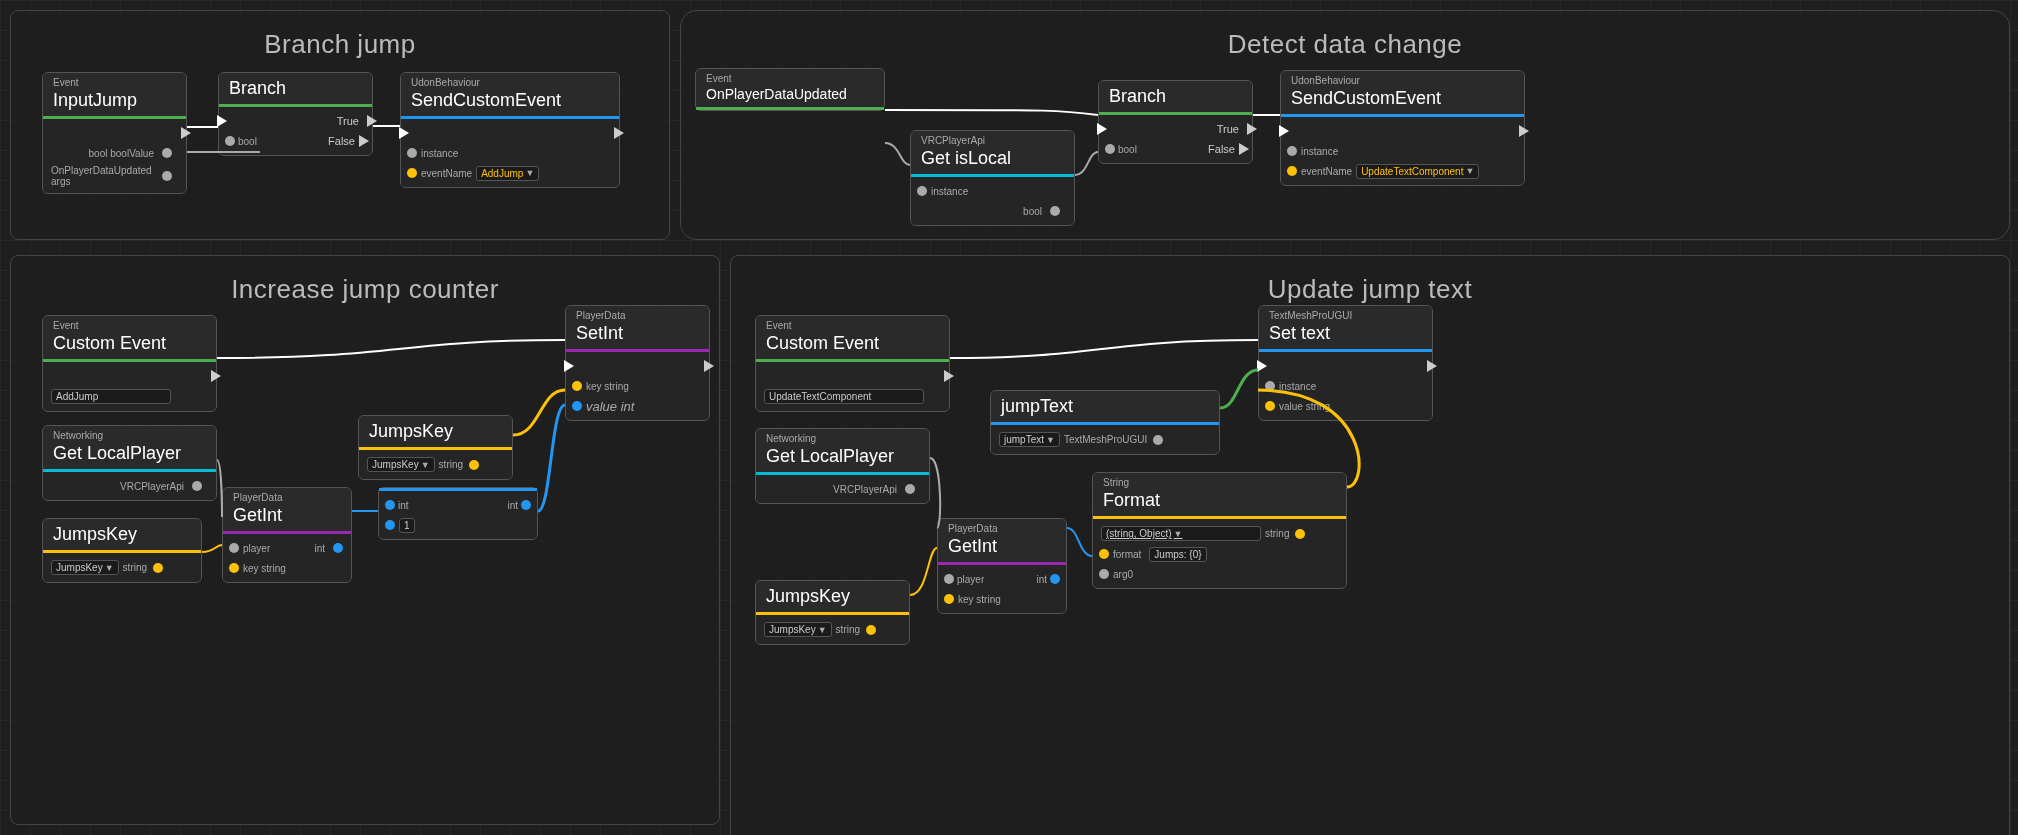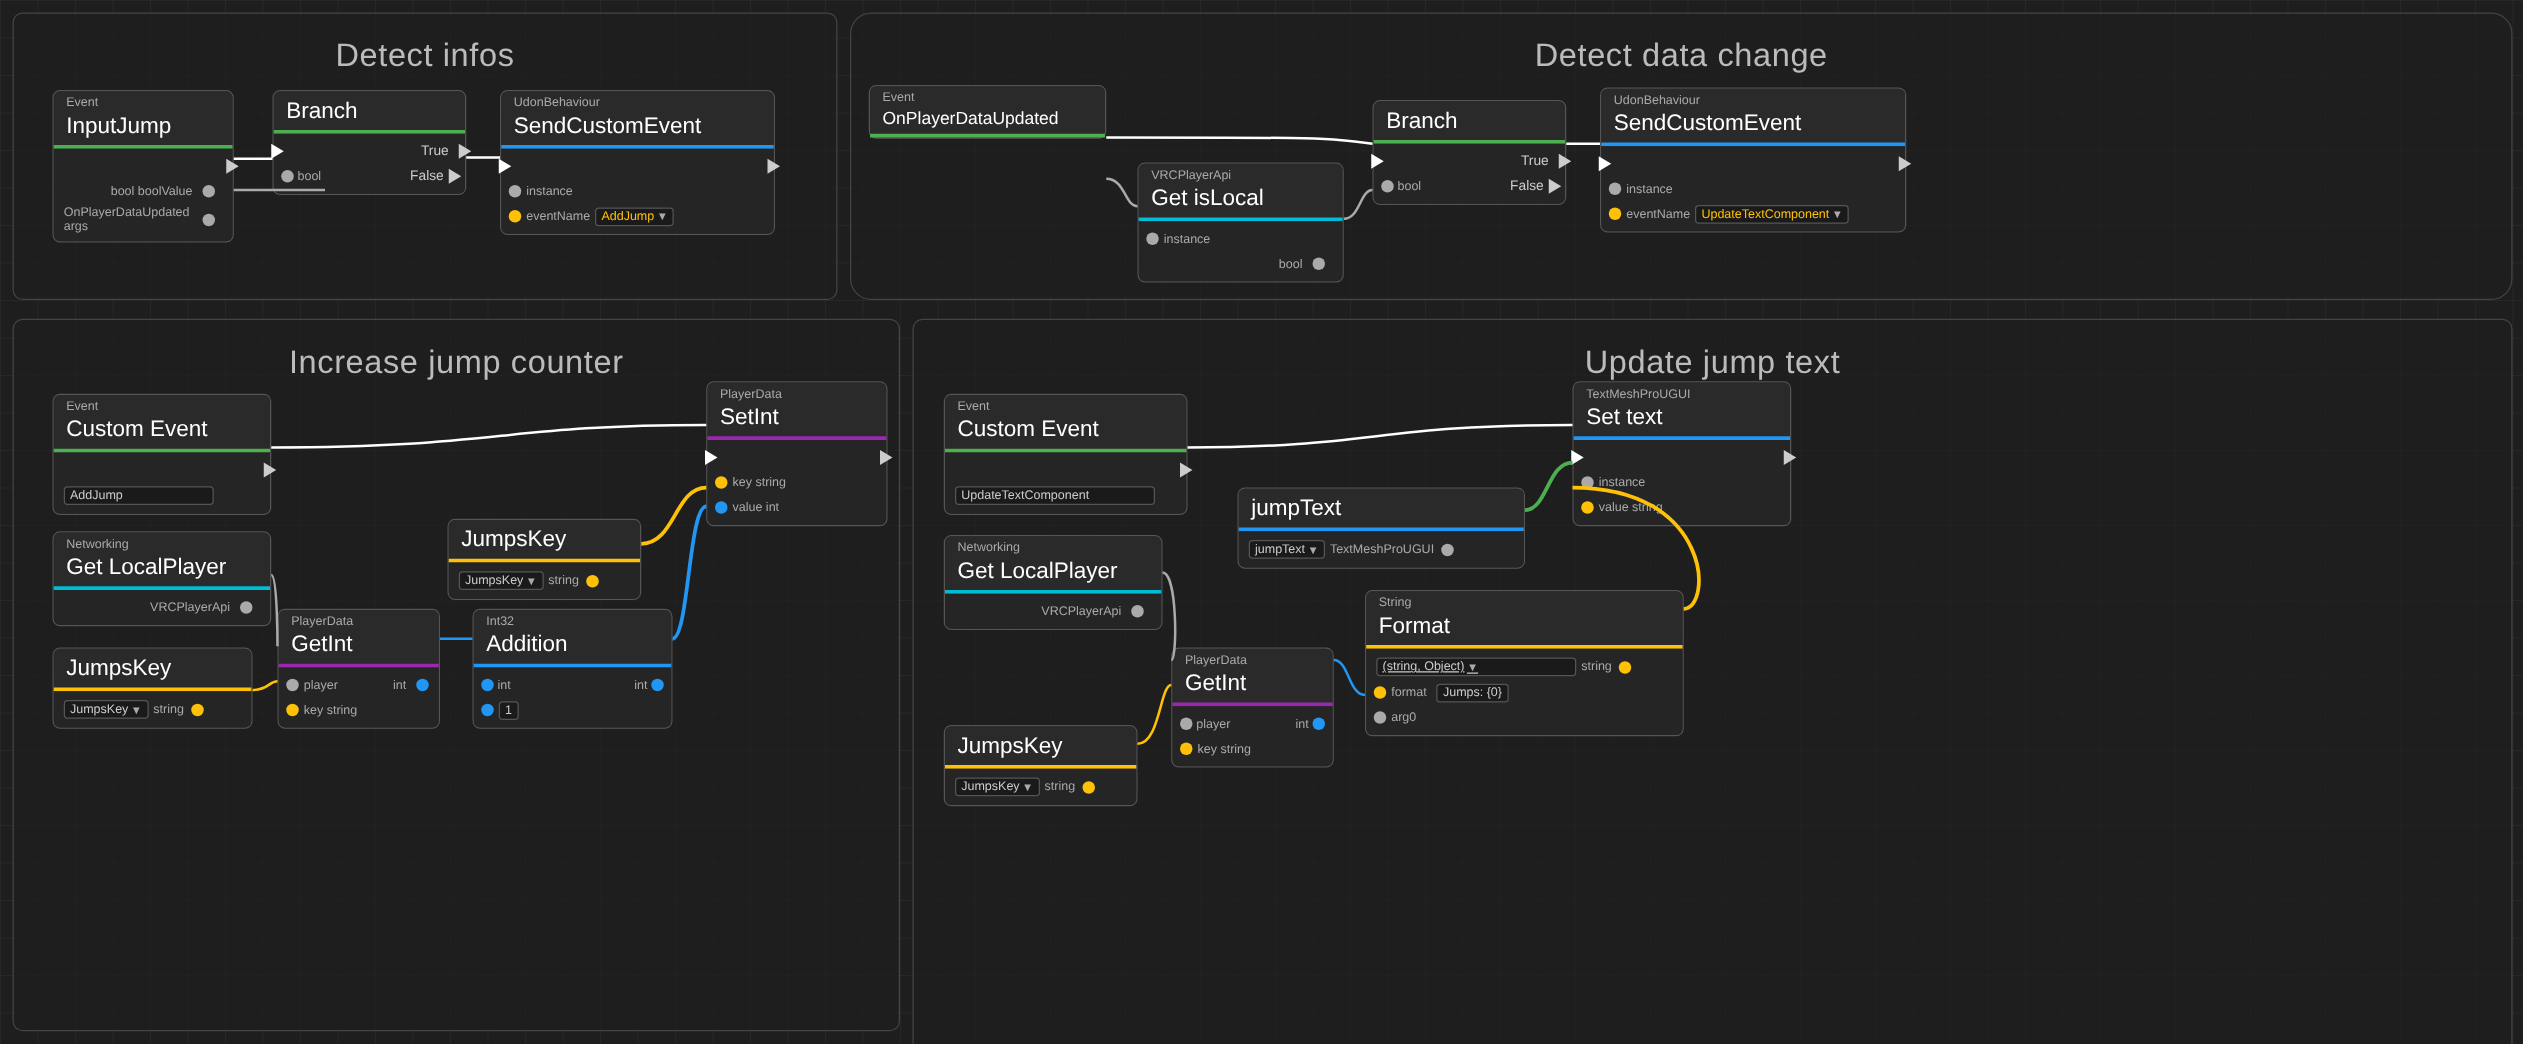--- a/index.html
+++ b/index.html
@@ -142,21 +142,21 @@
     
     .detect-jump { left: 10px; top: 10px; width: 660px; height: 230px; }
     .detect-data { left: 680px; top: 10px; width: 1330px; height: 230px; border-radius: 17px; }
     .increase-jump { left: 10px; top: 255px; width: 710px; height: 570px; }
     .update-jump { left: 730px; top: 255px; width: 1280px; height: 670px; }
   </style>
 </head>
 <body>
 
 <div class="section-box detect-jump">
-  <span class="section-title">Detect infos</span>
+  <span class="section-title">Branch jump</span>
 </div>
 <div class="section-box detect-data">
   <span class="section-title">Detect data change</span>
 </div>
 <div class="section-box increase-jump">
   <span class="section-title">Increase jump counter</span>
 </div>
 <div class="section-box update-jump">
   <span class="section-title">Update jump text</span>
 </div>
@@ -341,21 +341,21 @@
     <div class="node-row exec-row" style="display:flex;justify-content:space-between;padding:3px 0;">
       <div class="pin-arrow" style="margin-left:-2px;border-left-color:#fff;"></div>
       <div class="pin-arrow pin-arrow-out" style="margin-right:-5px;"></div>
     </div>
     <div class="node-row row-left">
       <span class="pin-circle" style="background:#ffc107;margin-left:-2px;"></span>
       <span style="font-size:10px;color:#aaa;">key string</span>
     </div>
     <div class="node-row row-left">
       <span class="pin-circle" style="background:#2196f3;margin-left:-2px;"></span>
-      <span style="font-size:10px;color:#aaa;">value int</span>
+      <span style="font-size:13px;color:#aaa;font-style:italic;">value int</span>
     </div>
   </div>
 </div>
 
 <div class="node" style="left:358px;top:415px;width:155px;">
   <div class="node-header" style="background:#2a2a2a;">
     <div class="node-title">JumpsKey</div>
   </div>
   <div class="node-bar bar-yellow"></div>
   <div class="node-body">
@@ -415,24 +415,20 @@
       <span class="pin-circle" style="background:#2196f3;margin-left:4px;"></span>
     </div>
     <div class="node-row row-left">
       <span class="pin-circle" style="background:#ffc107;margin-left:-2px;"></span>
       <span style="font-size:10px;color:#aaa;">key string</span>
     </div>
   </div>
 </div>
 
 <div class="node" style="left:378px;top:487px;width:160px;">
-  <div class="node-header" style="background:#2a2a2a;">
-    <div class="node-type">Int32</div>
-    <div class="node-title">Addition</div>
-  </div>
   <div class="node-bar bar-blue"></div>
   <div class="node-body">
     <div class="node-row" style="display:flex;justify-content:space-between;align-items:center;">
       <div style="display:flex;align-items:center;gap:3px;margin-left:-2px;">
         <span class="pin-circle" style="background:#2196f3;"></span>
         <span style="font-size:10px;color:#aaa;">int</span>
       </div>
       <div style="display:flex;align-items:center;gap:3px;margin-right:-2px;">
         <span style="font-size:10px;color:#aaa;">int</span>
         <span class="pin-circle" style="background:#2196f3;"></span>

